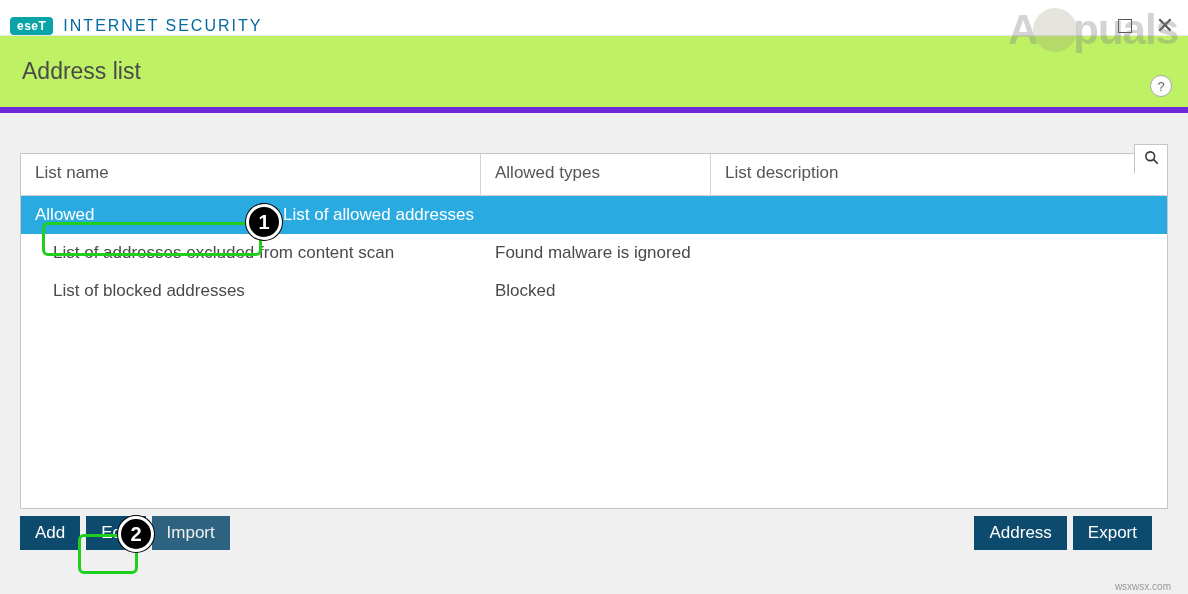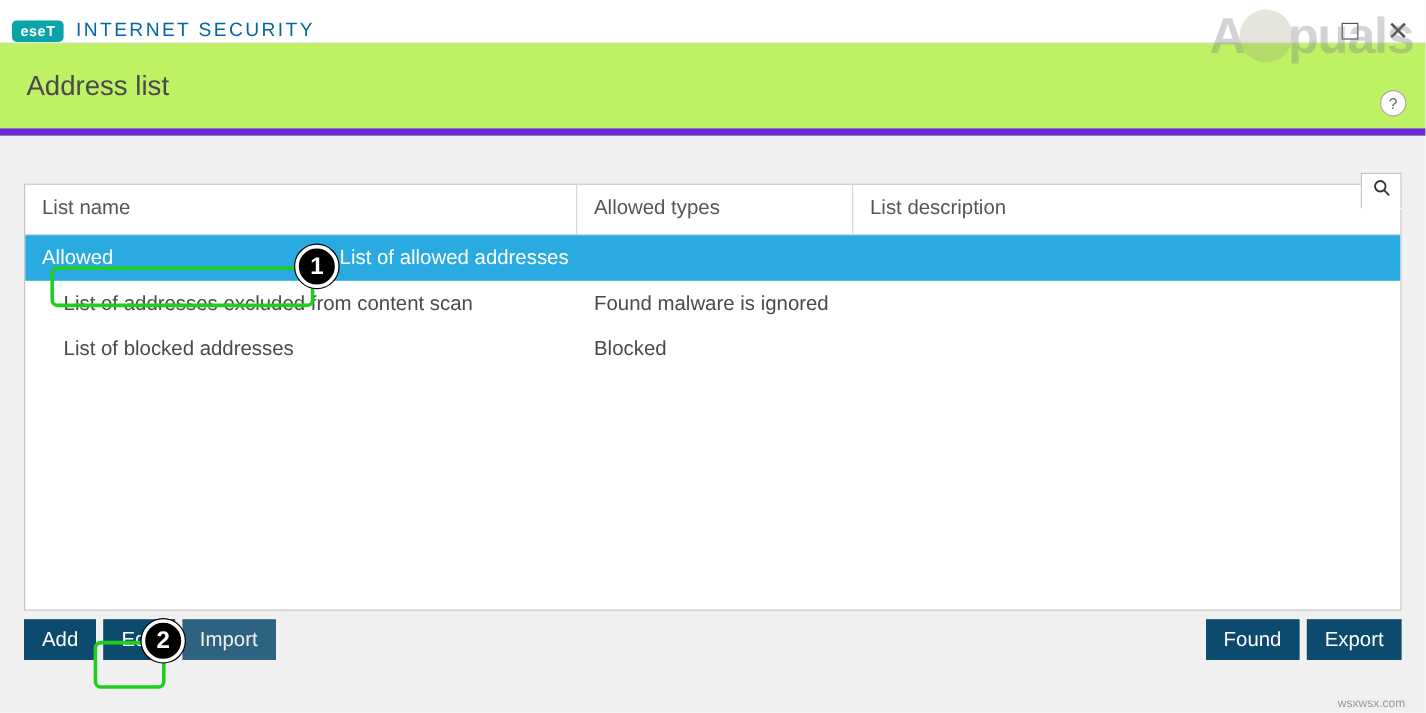--- a/index.html
+++ b/index.html
@@ -257,22 +257,22 @@
         <div class="td c3"></div>
       </div>
     </div>
   </div>
 
   <div class="footer-buttons">
     <button class="btn">Add</button>
     <button class="btn">Edit</button>
     <button class="btn disabled">Import</button>
     <div class="btn-spacer"></div>
-    <button class="btn">Found</button>
-    <button class="btn" style="margin-right:0">Export</button>
+    <button class="btn">Address</button>
+    <button class="btn" style="margin-right:16px">Export</button>
   </div>
 </div>
 
 <div class="row0-highlight"></div>
 <div class="edit-highlight"></div>
 
 <div class="callout one">1</div>
 <div class="callout two">2</div>
 
 <div class="watermark">

